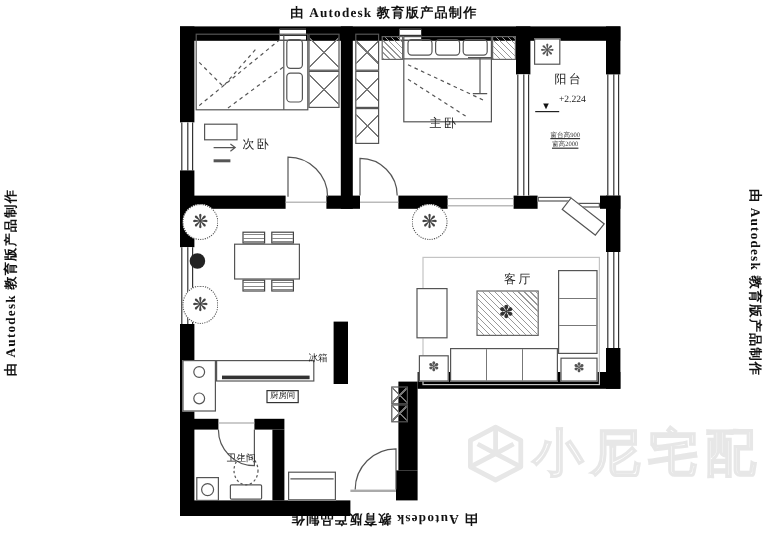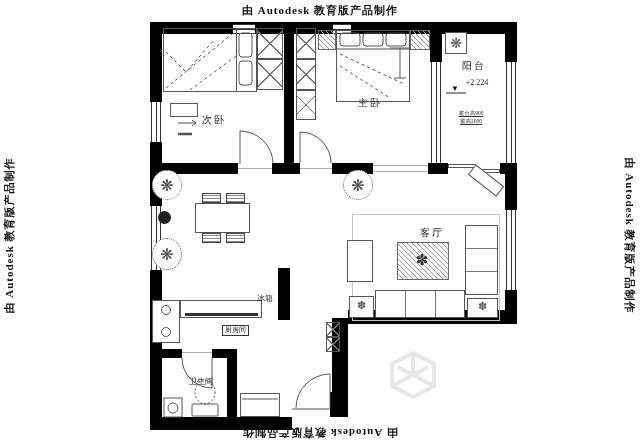--- a/index.html
+++ b/index.html
@@ -48,20 +48,21 @@
   <div class="wm" style="left:-91px;top:228px;width:200px;transform:rotate(-90deg);">由 Autodesk 教育版产品制作</div>
   <div class="wm" style="left:529px;top:228px;width:200px;transform:rotate(90deg);">由 Autodesk 教育版产品制作</div>
 
   <div class="logo-wm">
     <svg width="50" height="50" viewBox="0 0 50 50" style="position:static;">
       <g fill="none" stroke="#e7e7e7" stroke-width="4" stroke-linejoin="round">
         <path d="M25 3 L46 14 L46 36 L25 47 L4 36 L4 14 Z"></path>
         <path d="M25 3 L25 25 L46 36 M25 25 L4 36 M10 17 L25 25 L40 17"></path>
       </g>
     </svg>
+    <span>小尼宅配</span>
   </div>
 
   <div class="w" style="left:150px;top:22px;width:367px;height:12px;"></div>
   <div class="hwin" style="left:233px;top:24px;width:22px;height:8px;"></div>
   <div class="hwin" style="left:333px;top:24px;width:18px;height:8px;"></div>
 
   <div class="w" style="left:150px;top:22px;width:12px;height:80px;"></div>
   <div class="vwin" style="left:151px;top:102px;width:8px;height:40px;"></div>
   <div class="w" style="left:150px;top:142px;width:12px;height:64px;"></div>
   <div class="vwin" style="left:151px;top:206px;width:8px;height:64px;"></div>

